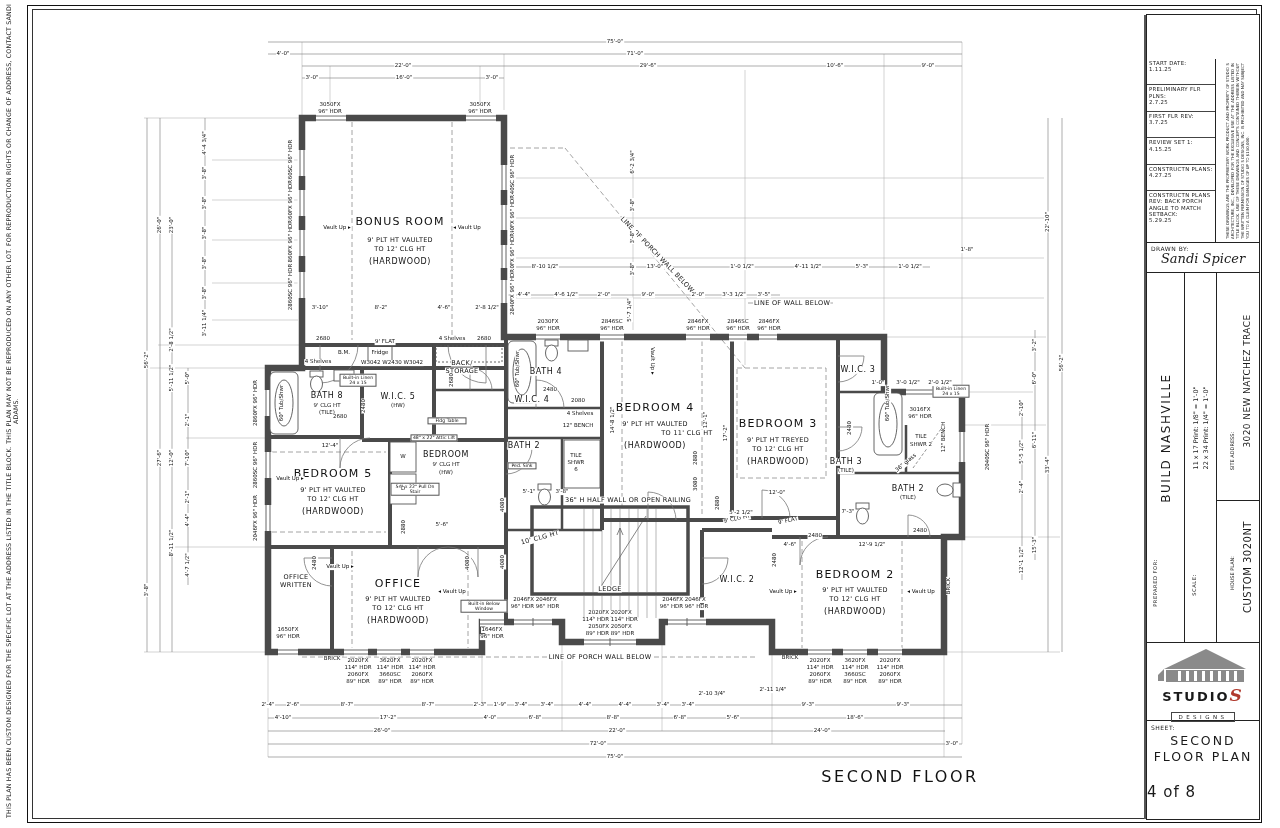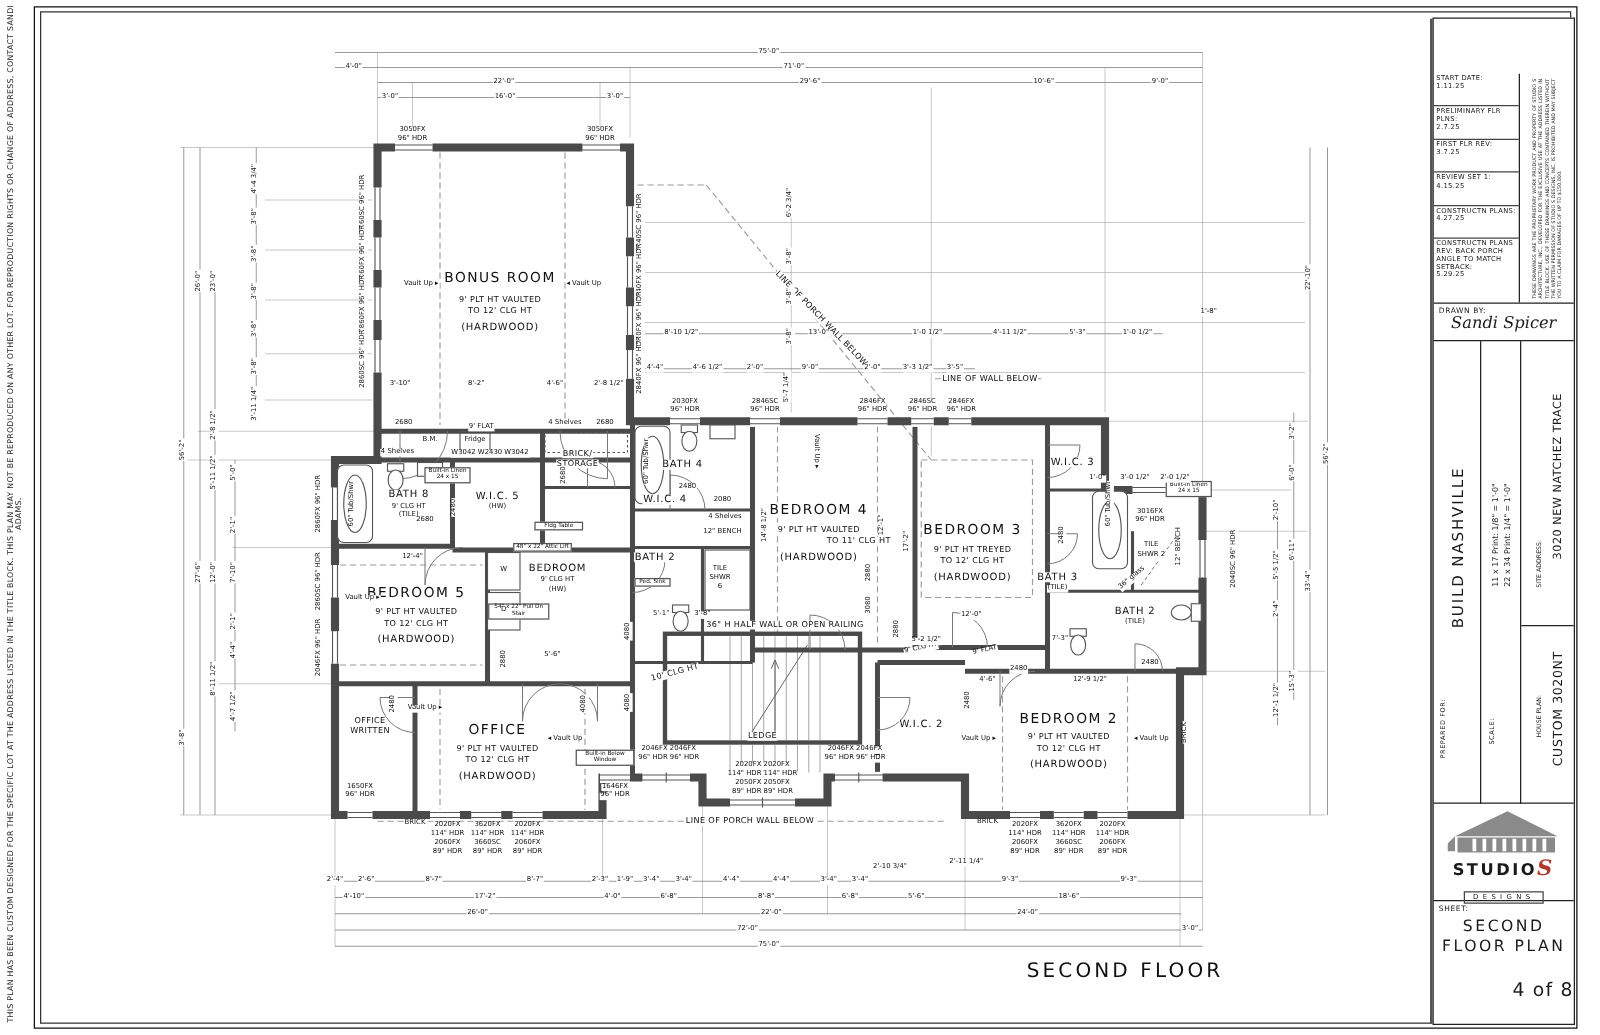--- a/index.html
+++ b/index.html
@@ -60,21 +60,21 @@
   #plan-value{left:30px;top:66px;font-size:10px;letter-spacing:.5px;}
   #plan-label{left:15px;top:72px;font-size:5px;}
   #tb-logo{top:628px;height:78px;text-align:center;}
   #logo-studio{font-size:13px;font-weight:bold;letter-spacing:2px;line-height:1;}
   #logo-s{color:#b03a2e;font-size:17px;font-family:"DejaVu Serif",serif;font-style:italic;font-weight:bold;}
   #logo-designs{display:inline-block;border:1px solid #444;font-size:5.5px;letter-spacing:3.5px;
      padding:1px 6px;margin-top:1px;}
   #tb-sheet{top:706px;height:98px;border-bottom:none;}
   #tb-sheet-label{position:absolute;left:4px;top:3px;font-size:6px;letter-spacing:.5px;}
   #tb-sheet-name{position:absolute;left:0;right:0;top:12px;text-align:center;font-size:12.5px;letter-spacing:2px;line-height:1.25;}
-  #tb-sheet-num{position:absolute;left:0;right:0;top:62px;text-align:right;font-size:15px;letter-spacing:1px;}
+  #tb-sheet-num{position:absolute;left:0;right:0;top:62px;text-align:left;font-size:15px;letter-spacing:1px;}
 </style>
 </head>
 <body>
 
 <div id="sheet">
 
   <div class="border-outer"></div>
   <div class="border-inner"></div>
 
   <div id="left-disclaimer">THIS PLAN HAS BEEN CUSTOM DESIGNED FOR THE SPECIFIC LOT AT THE ADDRESS LISTED IN THE TITLE BLOCK.  THIS PLAN MAY NOT BE REPRODUCED ON ANY OTHER LOT.  FOR REPRODUCTION RIGHTS OR CHANGE OF ADDRESS, CONTACT SANDI ADAMS.</div>
@@ -239,21 +239,21 @@
       <span class="lbl sm" style="left: 398px; top: 599px; transform: translate(-50%, -50%);">9' PLT HT VAULTED</span>
       <span class="lbl sm" style="left: 398px; top: 608px; transform: translate(-50%, -50%);">TO 12' CLG HT</span>
       <span class="lbl md" style="left: 398px; top: 621px; transform: translate(-50%, -50%);">(HARDWOOD)</span>
       <span class="lbl sm" style="left: 296px; top: 577px; transform: translate(-50%, -50%);">OFFICE</span>
       <span class="lbl sm" style="left: 296px; top: 585px; transform: translate(-50%, -50%);">WRITTEN</span>
       <span class="lbl md" style="left: 327px; top: 396px; transform: translate(-50%, -50%);">BATH 8</span>
       <span class="lbl xs" style="left: 327px; top: 406px; transform: translate(-50%, -50%);">9' CLG HT</span>
       <span class="lbl xs" style="left: 327px; top: 413px; transform: translate(-50%, -50%);">(TILE)</span>
       <span class="lbl md" style="left: 398px; top: 397px; transform: translate(-50%, -50%);">W.I.C. 5</span>
       <span class="lbl xs" style="left: 398px; top: 406px; transform: translate(-50%, -50%);">(HW)</span>
-      <span class="lbl sm" style="left: 462px; top: 363px; transform: translate(-50%, -50%);">BRICK/</span>
+      <span class="lbl sm" style="left: 462px; top: 363px; transform: translate(-50%, -50%);">BACK/</span>
       <span class="lbl sm" style="left: 462px; top: 371px; transform: translate(-50%, -50%);">STORAGE</span>
       <span class="lbl md" style="left: 446px; top: 455px; transform: translate(-50%, -50%);">BEDROOM</span>
       <span class="lbl xs" style="left: 446px; top: 465px; transform: translate(-50%, -50%);">9' CLG HT</span>
       <span class="lbl xs" style="left: 446px; top: 473px; transform: translate(-50%, -50%);">(HW)</span>
       <span class="lbl md" style="left: 546px; top: 372px; transform: translate(-50%, -50%);">BATH 4</span>
       <span class="lbl md" style="left: 532px; top: 400px; transform: translate(-50%, -50%);">W.I.C. 4</span>
       <span class="lbl md" style="left: 524px; top: 446px; transform: translate(-50%, -50%);">BATH 2</span>
       <span class="lbl xs" style="left: 576px; top: 456px; transform: translate(-50%, -50%);">TILE</span>
       <span class="lbl xs" style="left: 576px; top: 463px; transform: translate(-50%, -50%);">SHWR</span>
       <span class="lbl xs" style="left: 576px; top: 470px; transform: translate(-50%, -50%);">6</span>

